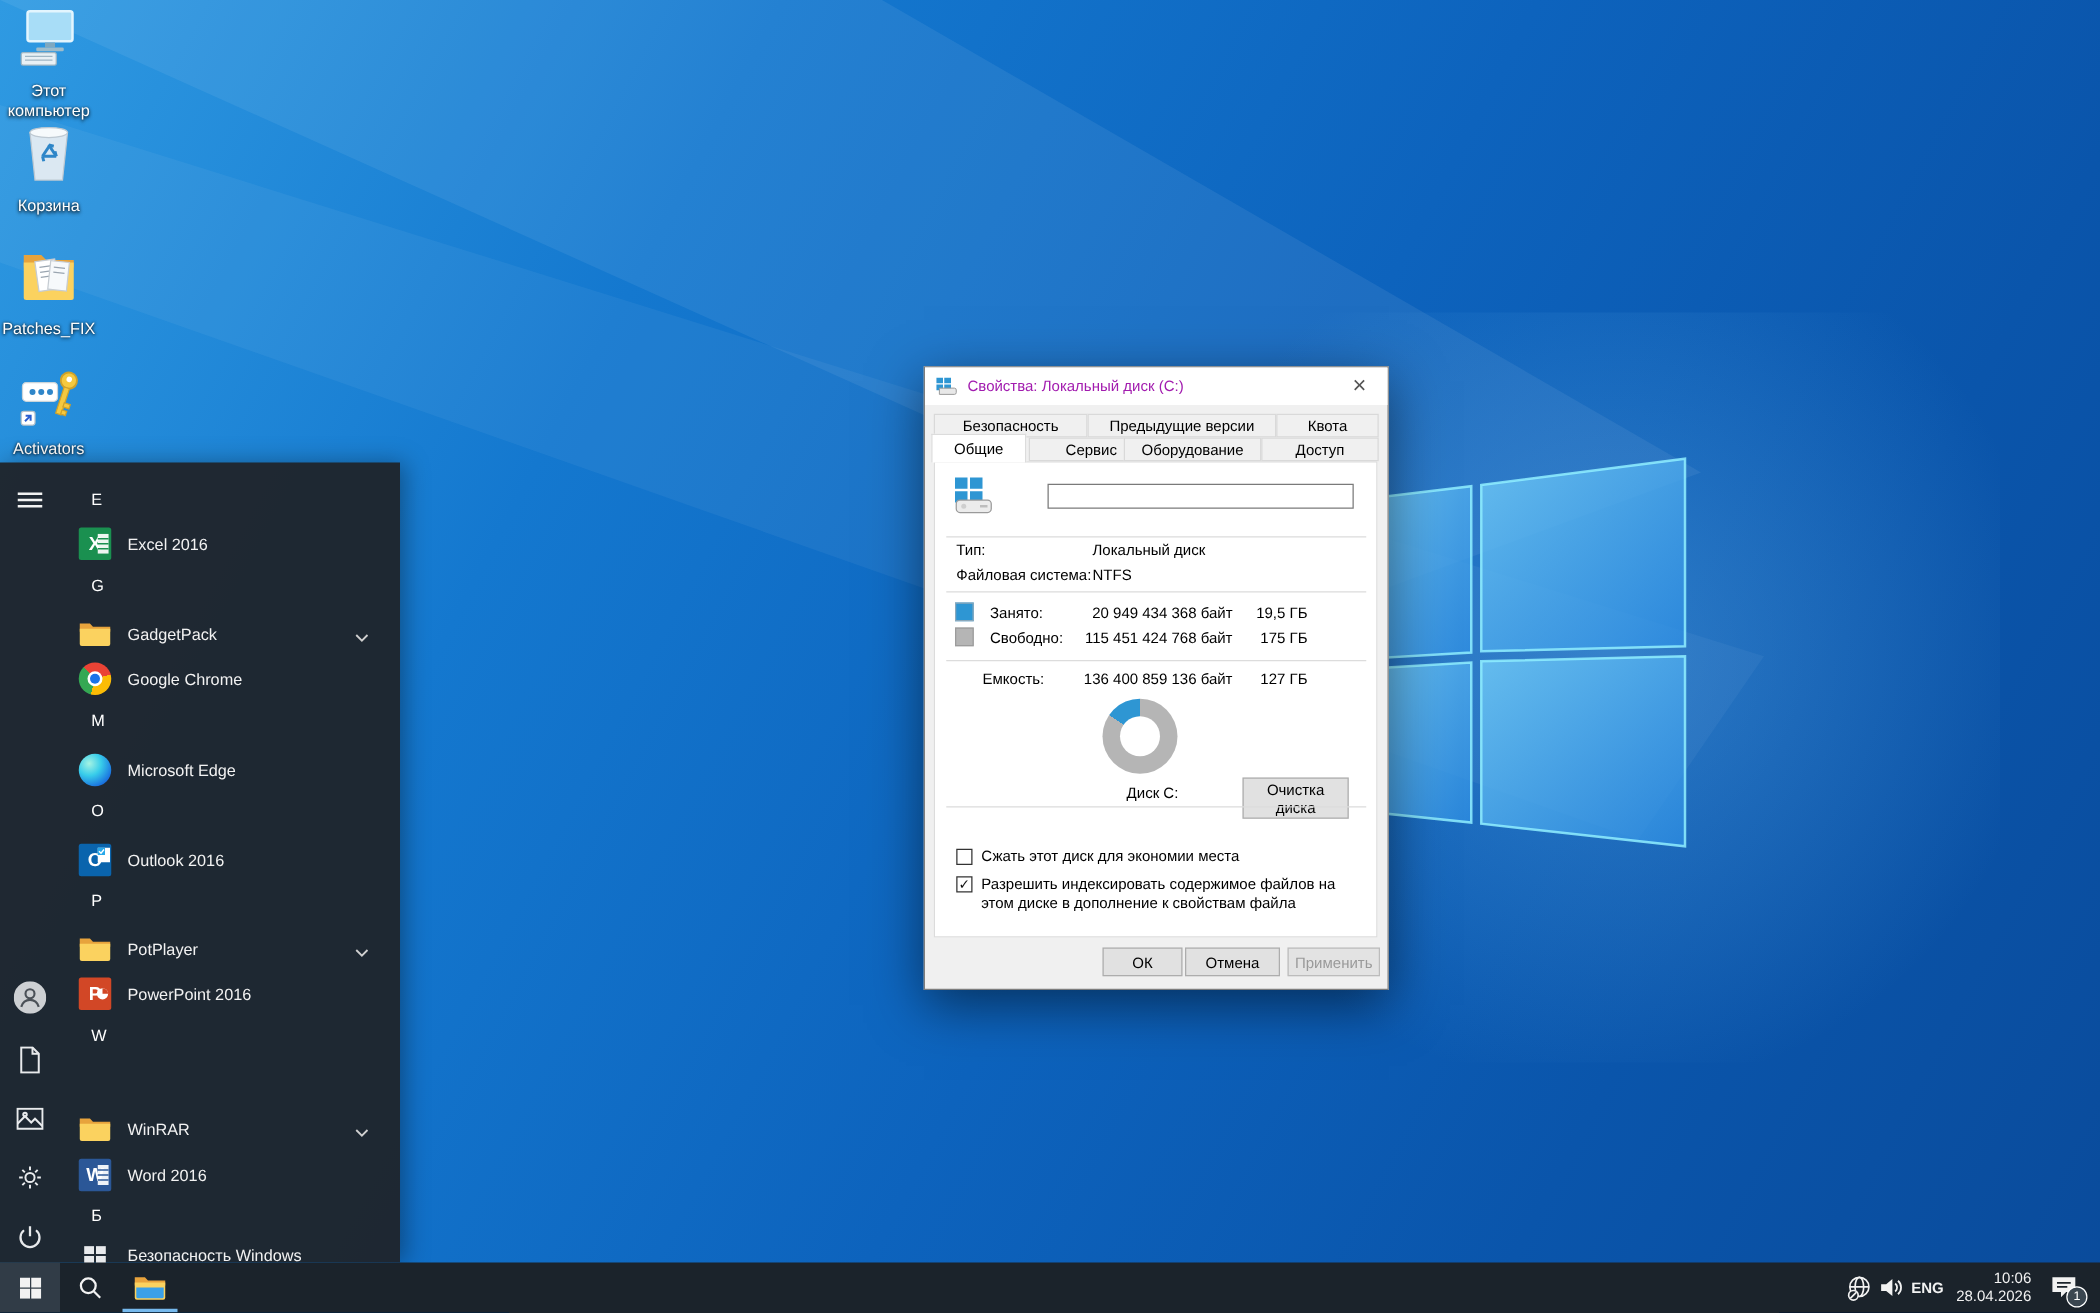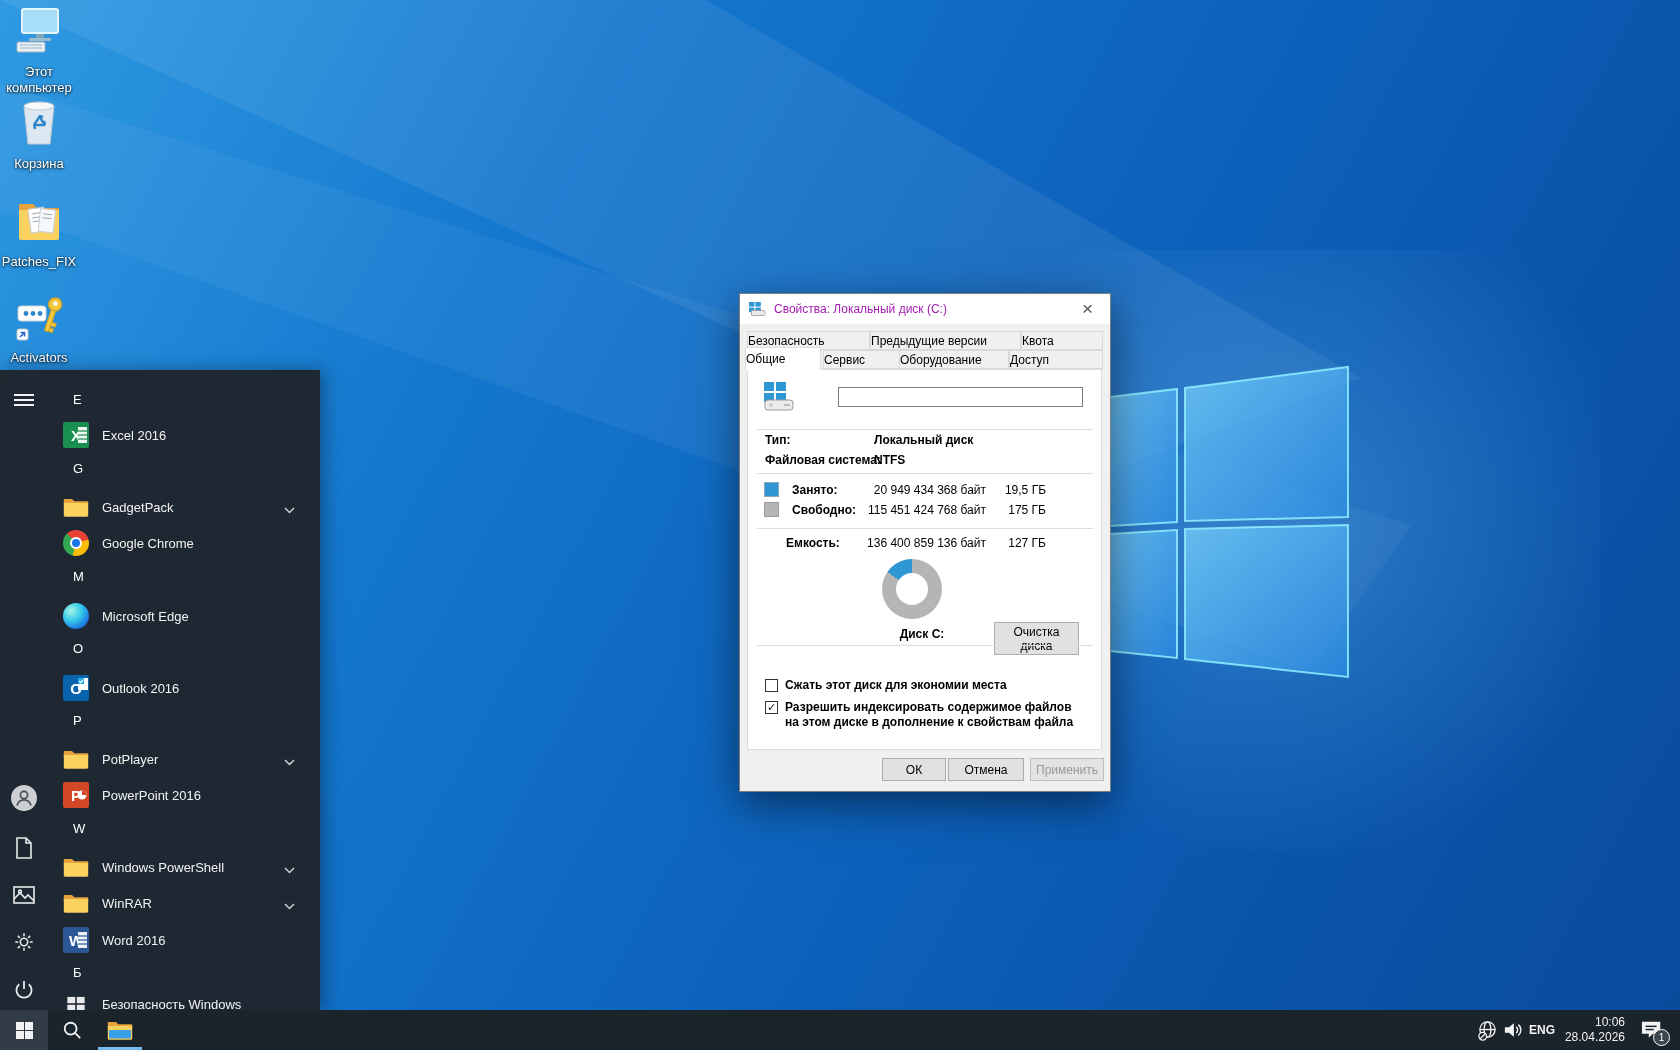--- a/index.html
+++ b/index.html
@@ -34,25 +34,25 @@
   .ic-edge{width:26px;height:26px;border-radius:50%;
     background:radial-gradient(circle at 32% 30%,#a5f3e3 0%,#38cdea 38%,#1b74e0 75%,#1457c7 100%);}
   
   #dlg{position:absolute;left:739px;top:293px;width:370px;height:497px;background:#f0f0f0;
     border:1px solid #7d7d7d;box-shadow:0 12px 40px rgba(0,0,0,.5);font-size:12px;color:#000;}
   .dlg-title{position:absolute;left:0;top:0;right:0;height:30px;background:#fff;display:flex;align-items:center;}
   .dlg-title-text{margin-left:8px;font-size:12px;color:#a21caf;}
   .dlg-close{position:absolute;right:0;top:0;width:45px;height:29px;display:flex;align-items:center;justify-content:center;
     color:#555;font-size:19px;line-height:1;cursor:pointer;}
   .tab{position:absolute;height:19px;background:#f0f0f0;border:1px solid #d9d9d9;box-sizing:border-box;
-    display:flex;align-items:center;justify-content:flex-start;font-size:12px;cursor:pointer;}
+    display:flex;align-items:center;justify-content:center;font-size:12px;cursor:pointer;}
   .tab.active{background:#fff;border-color:#dcdcdc;border-bottom:none;z-index:3;}
   .page{position:absolute;left:7px;top:75px;width:355px;height:381px;background:#fff;border:1px solid #dcdcdc;box-sizing:border-box;z-index:2;}
   .sep{position:absolute;height:1px;background:#dcdcdc;left:9px;width:336px;}
-  .lbl{position:absolute;white-space:nowrap;font-weight:bold;}
+  .lbl{position:absolute;white-space:nowrap;}
   .rnum{position:absolute;text-align:right;white-space:nowrap;}
   .swatch{position:absolute;width:15px;height:15px;box-sizing:border-box;border:1px solid #8aa8bb;}
   #donut{position:absolute;left:134px;top:189px;width:60px;height:60px;border-radius:50%;}
   #donut::after{content:"";position:absolute;inset:14px;background:#fff;border-radius:50%;}
   .btn{position:absolute;background:#e1e1e1;border:1px solid #adadad;box-sizing:border-box;font-size:12px;
     display:flex;align-items:center;justify-content:center;cursor:pointer;font-family:inherit;}
   .btn.disabled{background:#e3e3e3;border-color:#bcbcbc;color:#9a9a9a;cursor:default;}
   .cbx{position:absolute;width:13px;height:13px;background:#fff;border:1px solid #333;box-sizing:border-box;
     display:flex;align-items:center;justify-content:center;font-size:11px;color:#111;cursor:pointer;}
   .field{position:absolute;left:90px;top:17px;width:245px;height:20px;border:1px solid #7a7a7a;background:#fff;
@@ -302,32 +302,20 @@
               <path d="M5 5 V0.5 A4.5 4.5 0 0 1 9.5 5 z" fill="#d24726"></path>
             </svg></span>
         </span>
       <span class="sm-label">PowerPoint 2016</span>
     </div>
 
     <div class="sm-header" style="top:448px">
         <span>W</span>
       </div>
 
-    <div class="sm-row" style="top:482px">
-      <span class="sm-ic">
-          <svg width="26" height="22" viewBox="0 0 32 26">
-            <path d="M1 3 h10 l3 3 h17 v5 H1z" fill="#e7a33c"></path>
-            <path d="M1 8 h30 v15 a2 2 0 0 1 -2 2 H3 a2 2 0 0 1 -2 -2z" fill="#fbd25f"></path>
-          </svg>
-        </span>
-      <span class="sm-label">Windows PowerShell</span>
-      <span class="sm-chev"><svg width="11" height="7" viewBox="0 0 11 7" fill="none" stroke="#cfcfcf" stroke-width="1.5">
-            <path d="M1 1 l4.5 4.5 L10 1"></path>
-          </svg></span>
-    </div>
 
     <div class="sm-row" style="top:518px">
       <span class="sm-ic">
           <svg width="26" height="22" viewBox="0 0 32 26">
             <path d="M1 3 h10 l3 3 h17 v5 H1z" fill="#e7a33c"></path>
             <path d="M1 8 h30 v15 a2 2 0 0 1 -2 2 H3 a2 2 0 0 1 -2 -2z" fill="#fbd25f"></path>
           </svg>
         </span>
       <span class="sm-label">WinRAR</span>
       <span class="sm-chev"><svg width="11" height="7" viewBox="0 0 11 7" fill="none" stroke="#cfcfcf" stroke-width="1.5">

